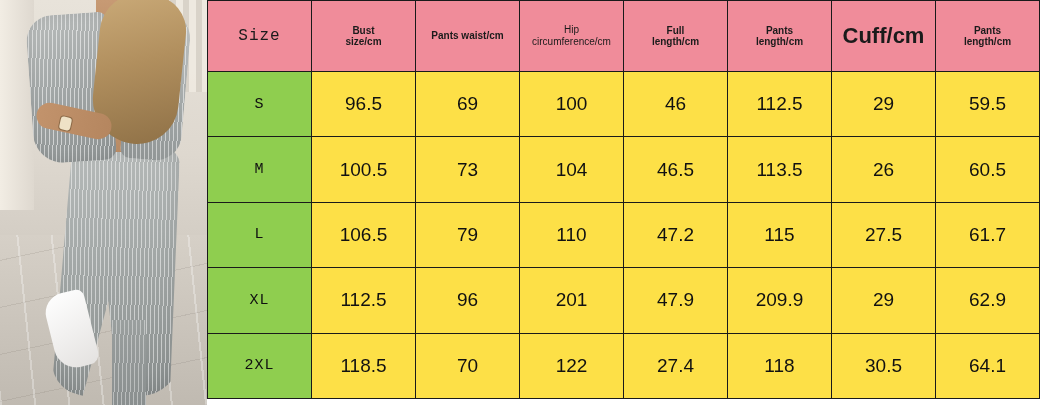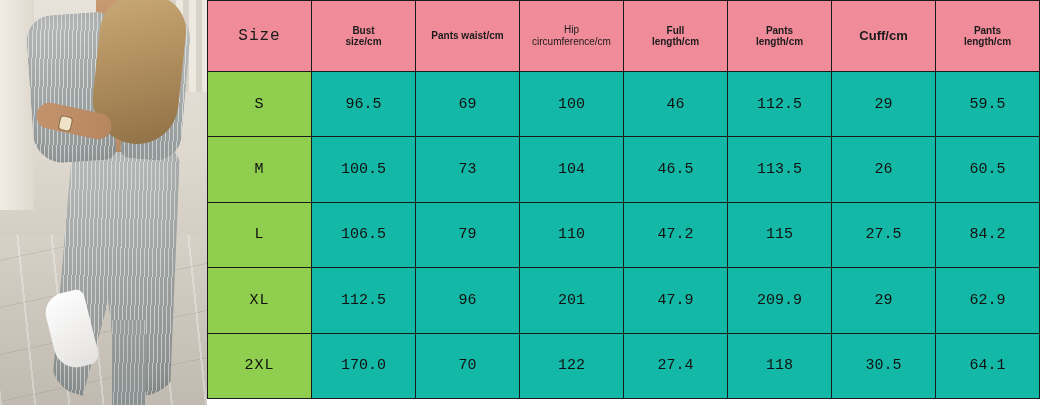--- a/index.html
+++ b/index.html
@@ -198,21 +198,21 @@
   }
   th.h-std {
     font-family: "Liberation Sans", sans-serif;
     font-weight: bold;
     font-size: 10px;
     line-height: 1.15;
   }
   th.h-big {
     font-family: "Liberation Sans", sans-serif;
     font-weight: bold;
-    font-size: 13px;
+    font-size: 22px;
     line-height: 1.15;
   }
   th.h-small {
     font-family: "Liberation Sans", sans-serif;
     font-weight: normal;
     font-size: 10px;
     line-height: 1.2;
   }
   th.h-std .hl,
   th.h-small .hl {
@@ -220,23 +220,23 @@
   }
   tbody tr { height: 65.4px; }
   td.size-cell {
     background: #8FCE4F;
     font-family: "Liberation Mono", "DejaVu Sans Mono", monospace;
     font-size: 15px;
     color: #101010;
     letter-spacing: 1px;
   }
   td.val {
-    background: #14b8a6;
-    font-family: Liberation Mono, monospace;
-    font-size: 15px;
+    background: #fde047;
+    font-family: Liberation Sans, sans-serif;
+    font-size: 19px;
     color: #111111;
   }
 </style>
 </head>
 <body>
 
 <div id="root">
 
   <div class="photo">
     <div class="bg"></div>
@@ -319,35 +319,35 @@
           <td class="val">60.5</td>
         </tr>
         <tr>
           <td class="size-cell">L</td>
           <td class="val">106.5</td>
           <td class="val">79</td>
           <td class="val">110</td>
           <td class="val">47.2</td>
           <td class="val">115</td>
           <td class="val">27.5</td>
-          <td class="val">84.2</td>
+          <td class="val">61.7</td>
         </tr>
         <tr>
           <td class="size-cell">XL</td>
           <td class="val">112.5</td>
           <td class="val">96</td>
           <td class="val">201</td>
           <td class="val">47.9</td>
           <td class="val">209.9</td>
           <td class="val">29</td>
           <td class="val">62.9</td>
         </tr>
         <tr>
           <td class="size-cell">2XL</td>
-          <td class="val">170.0</td>
+          <td class="val">118.5</td>
           <td class="val">70</td>
           <td class="val">122</td>
           <td class="val">27.4</td>
           <td class="val">118</td>
           <td class="val">30.5</td>
           <td class="val">64.1</td>
         </tr>
       </tbody>
     </table>
   </div>

